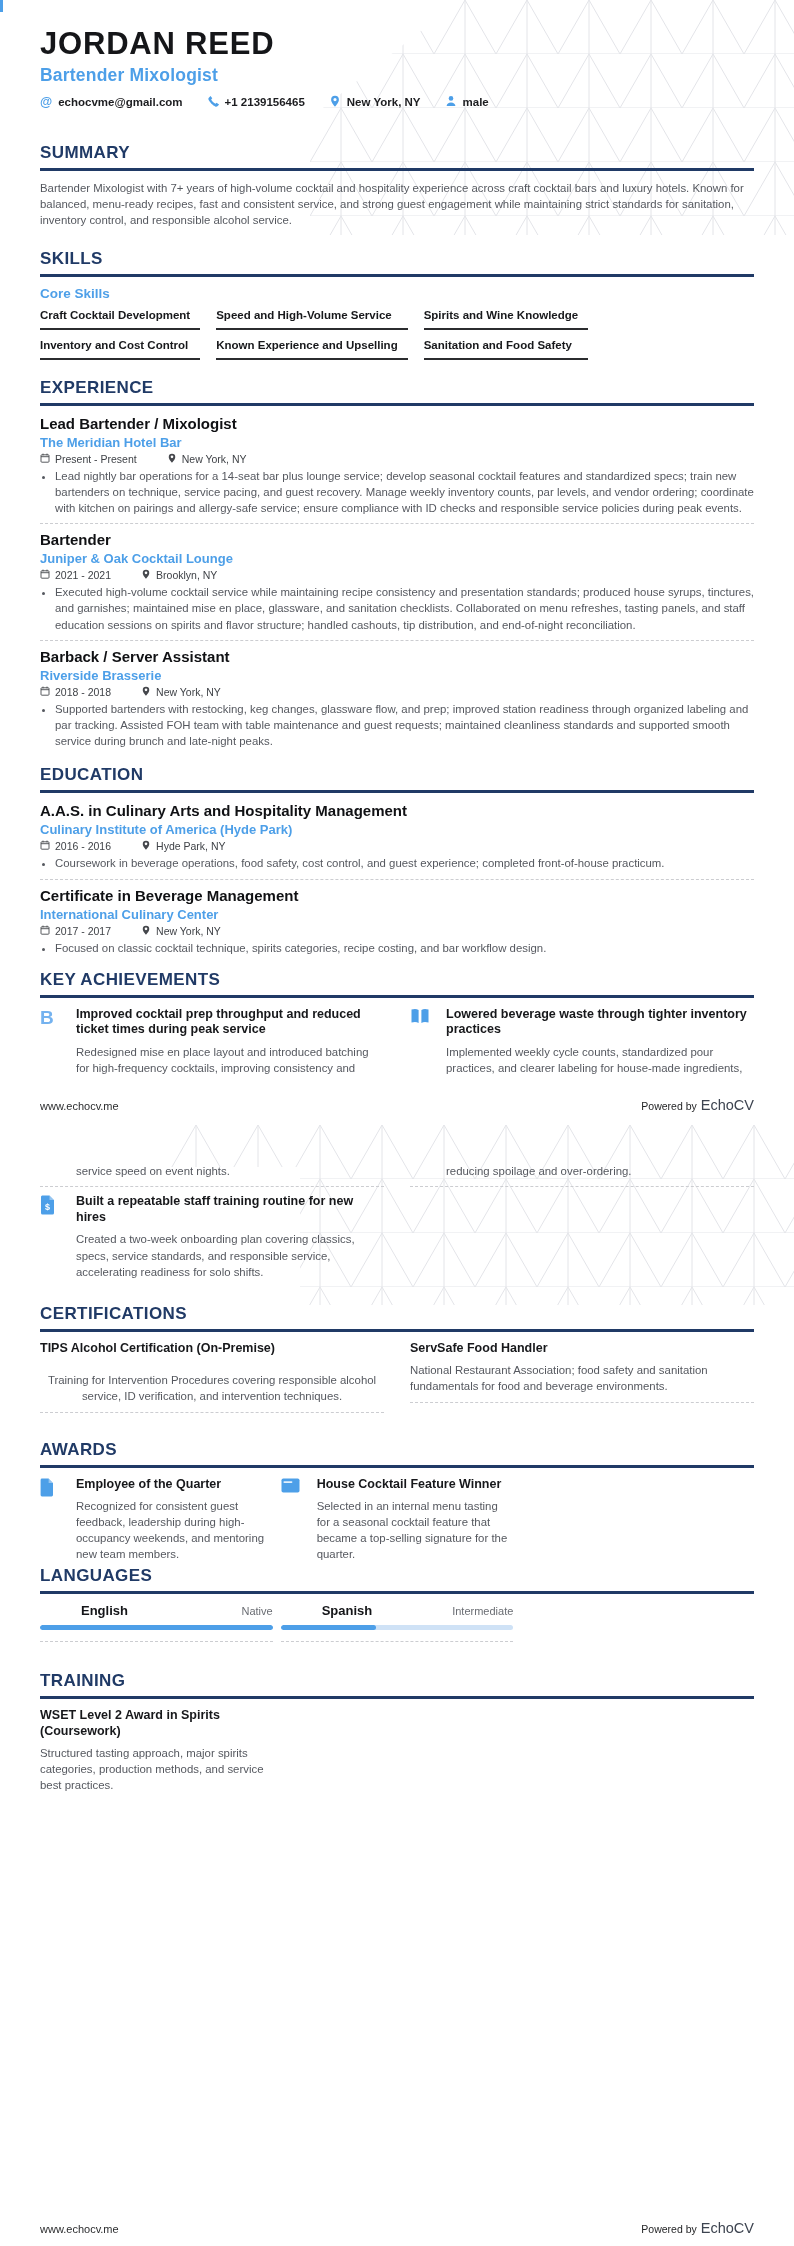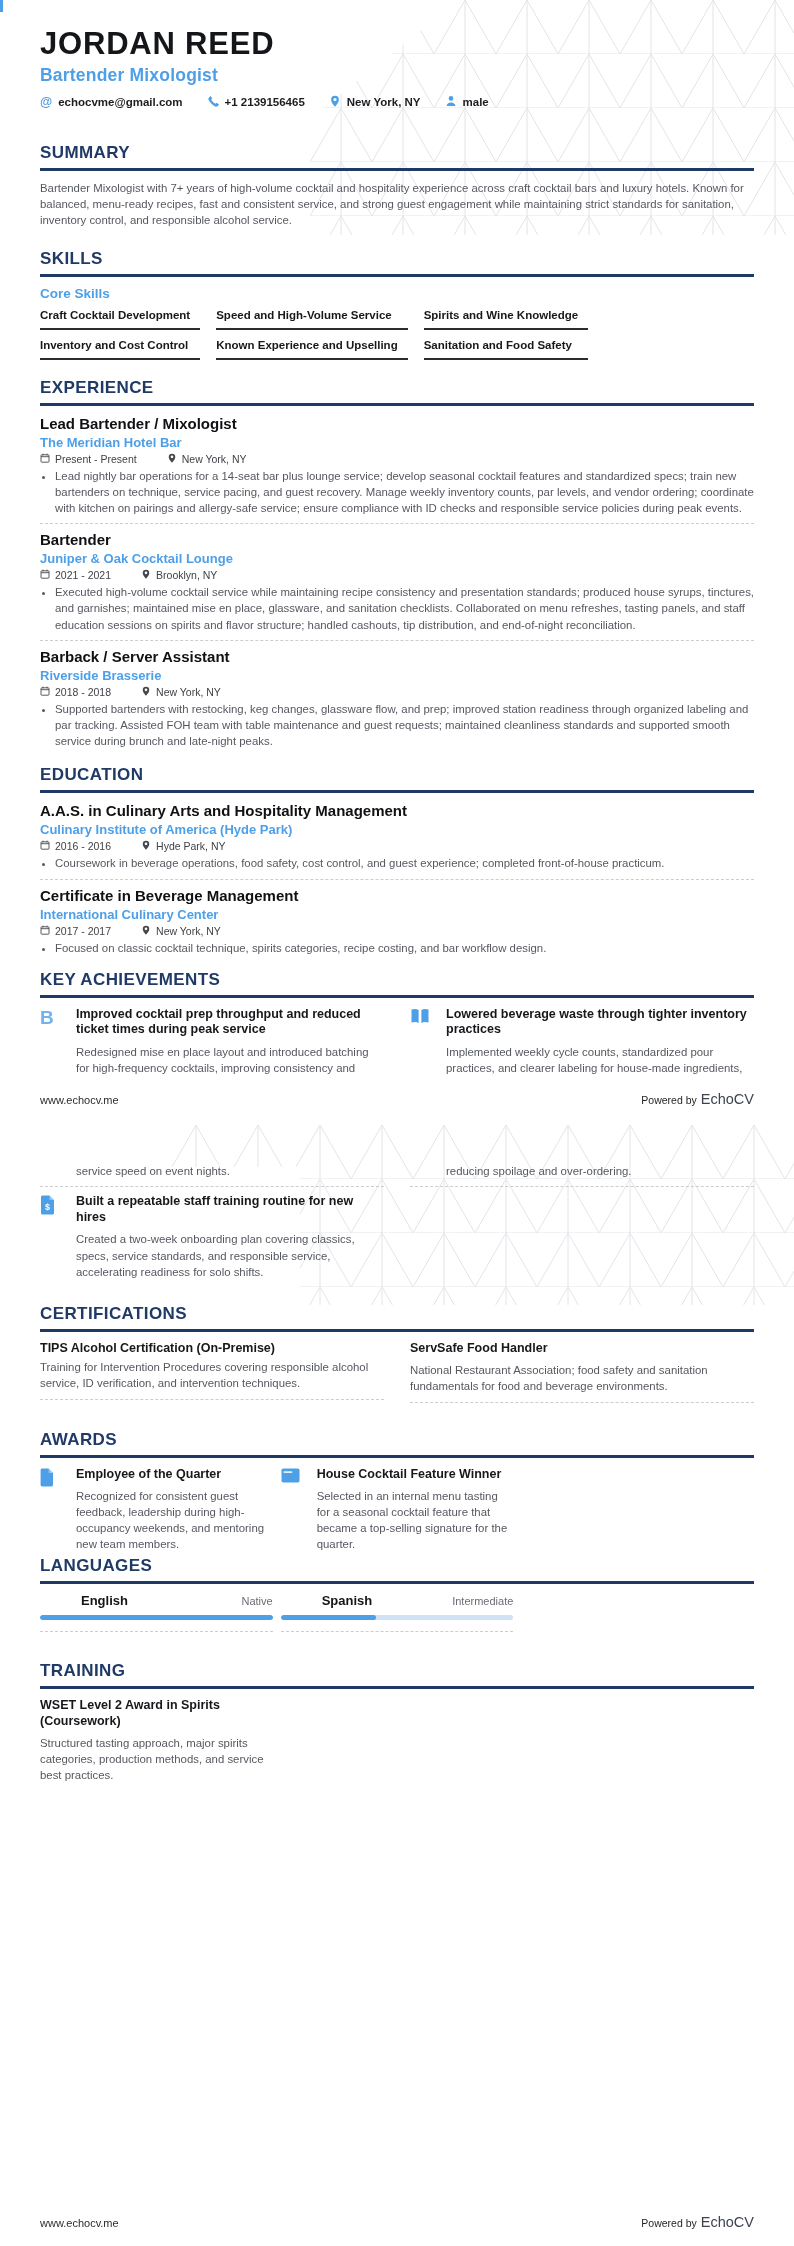--- a/index.html
+++ b/index.html
@@ -55,21 +55,21 @@
 
   
   .lang-head{display:flex;justify-content:space-between;align-items:baseline;padding-left:41px;}
   .lang-name{font-size:13px;font-weight:800;color:#141518;}
   .lang-level{font-size:11px;color:#6a6d73;}
   .bar{height:5px;border-radius:3px;background:#cfe2f6;margin-top:7px;overflow:hidden;}
   .bar-fill{height:100%;background:#4d9fe8;border-radius:3px;}
   .lang-sep{margin-top:11px;}
 
   
-  .pagefooter{position:absolute;left:40px;right:40px;bottom:15px;display:flex;justify-content:space-between;align-items:baseline;z-index:1;}
+  .pagefooter{position:absolute;left:40px;right:40px;bottom:9px;display:flex;justify-content:space-between;align-items:baseline;z-index:1;}
   .site{font-size:11px;color:#2b2c2e;}
   .powered{font-size:10.5px;color:#1e1f21;}
   .brand{font-size:14.5px;color:#3d4450;margin-left:4px;}
 </style>
 </head>
 <body>
 
 <div class="page">
   <div class="edge-tick"></div>
 
@@ -329,21 +329,21 @@
         <div class="cont-line">reducing spoilage and over-ordering.</div>
         <hr class="dotsep">
       </div>
     </div>
 
     <div class="section mt-cert">
       <h2 class="sec-head">CERTIFICATIONS</h2>
       <div class="two-col">
         <div>
           <div class="item-title">TIPS Alcohol Certification (On-Premise)</div>
-          <div class="item-body" style="margin-top:2px;">Training for Intervention Procedures covering responsible alcohol service, ID verification, and intervention techniques.</div>
+          <div class="item-body" style="margin-top:15px;text-align:center;">Training for Intervention Procedures covering responsible alcohol service, ID verification, and intervention techniques.</div>
           <hr class="dotsep" style="margin-top:8px;">
         </div>
         <div>
           <div class="item-title">ServSafe Food Handler</div>
           <div class="item-body" style="margin-top:5px;">National Restaurant Association; food safety and sanitation fundamentals for food and beverage environments.</div>
           <hr class="dotsep" style="margin-top:8px;">
         </div>
       </div>
     </div>
 

